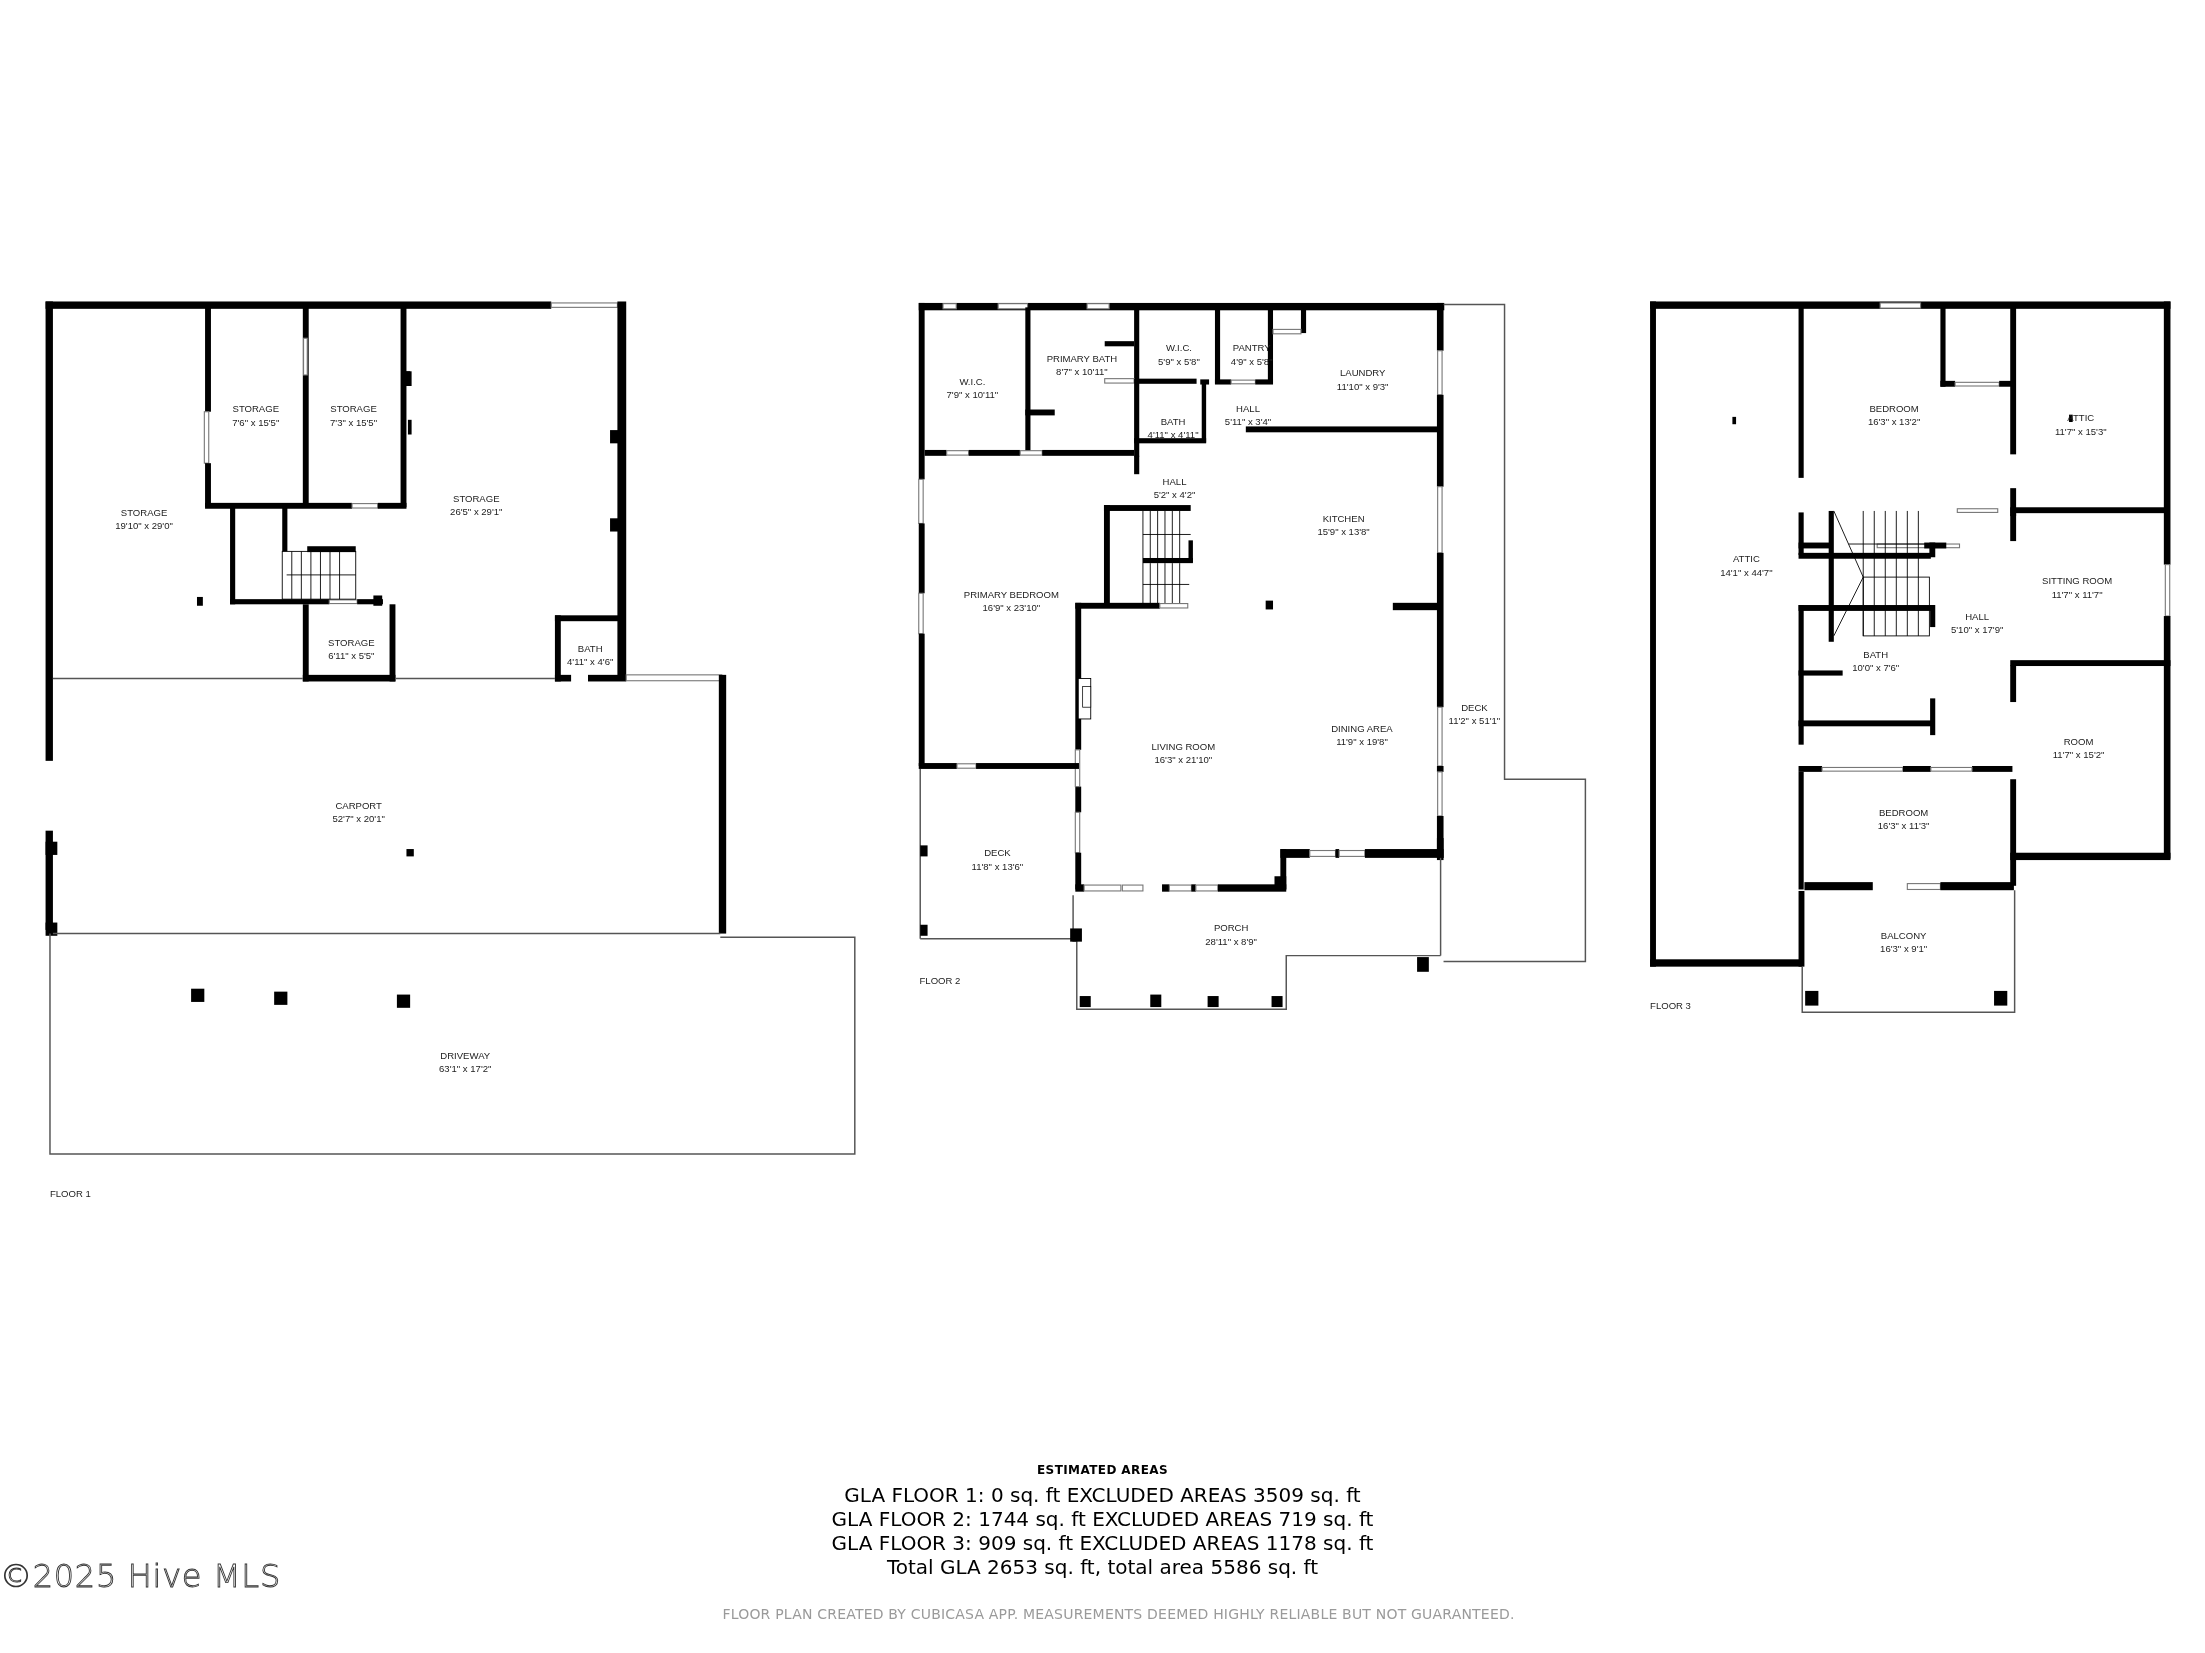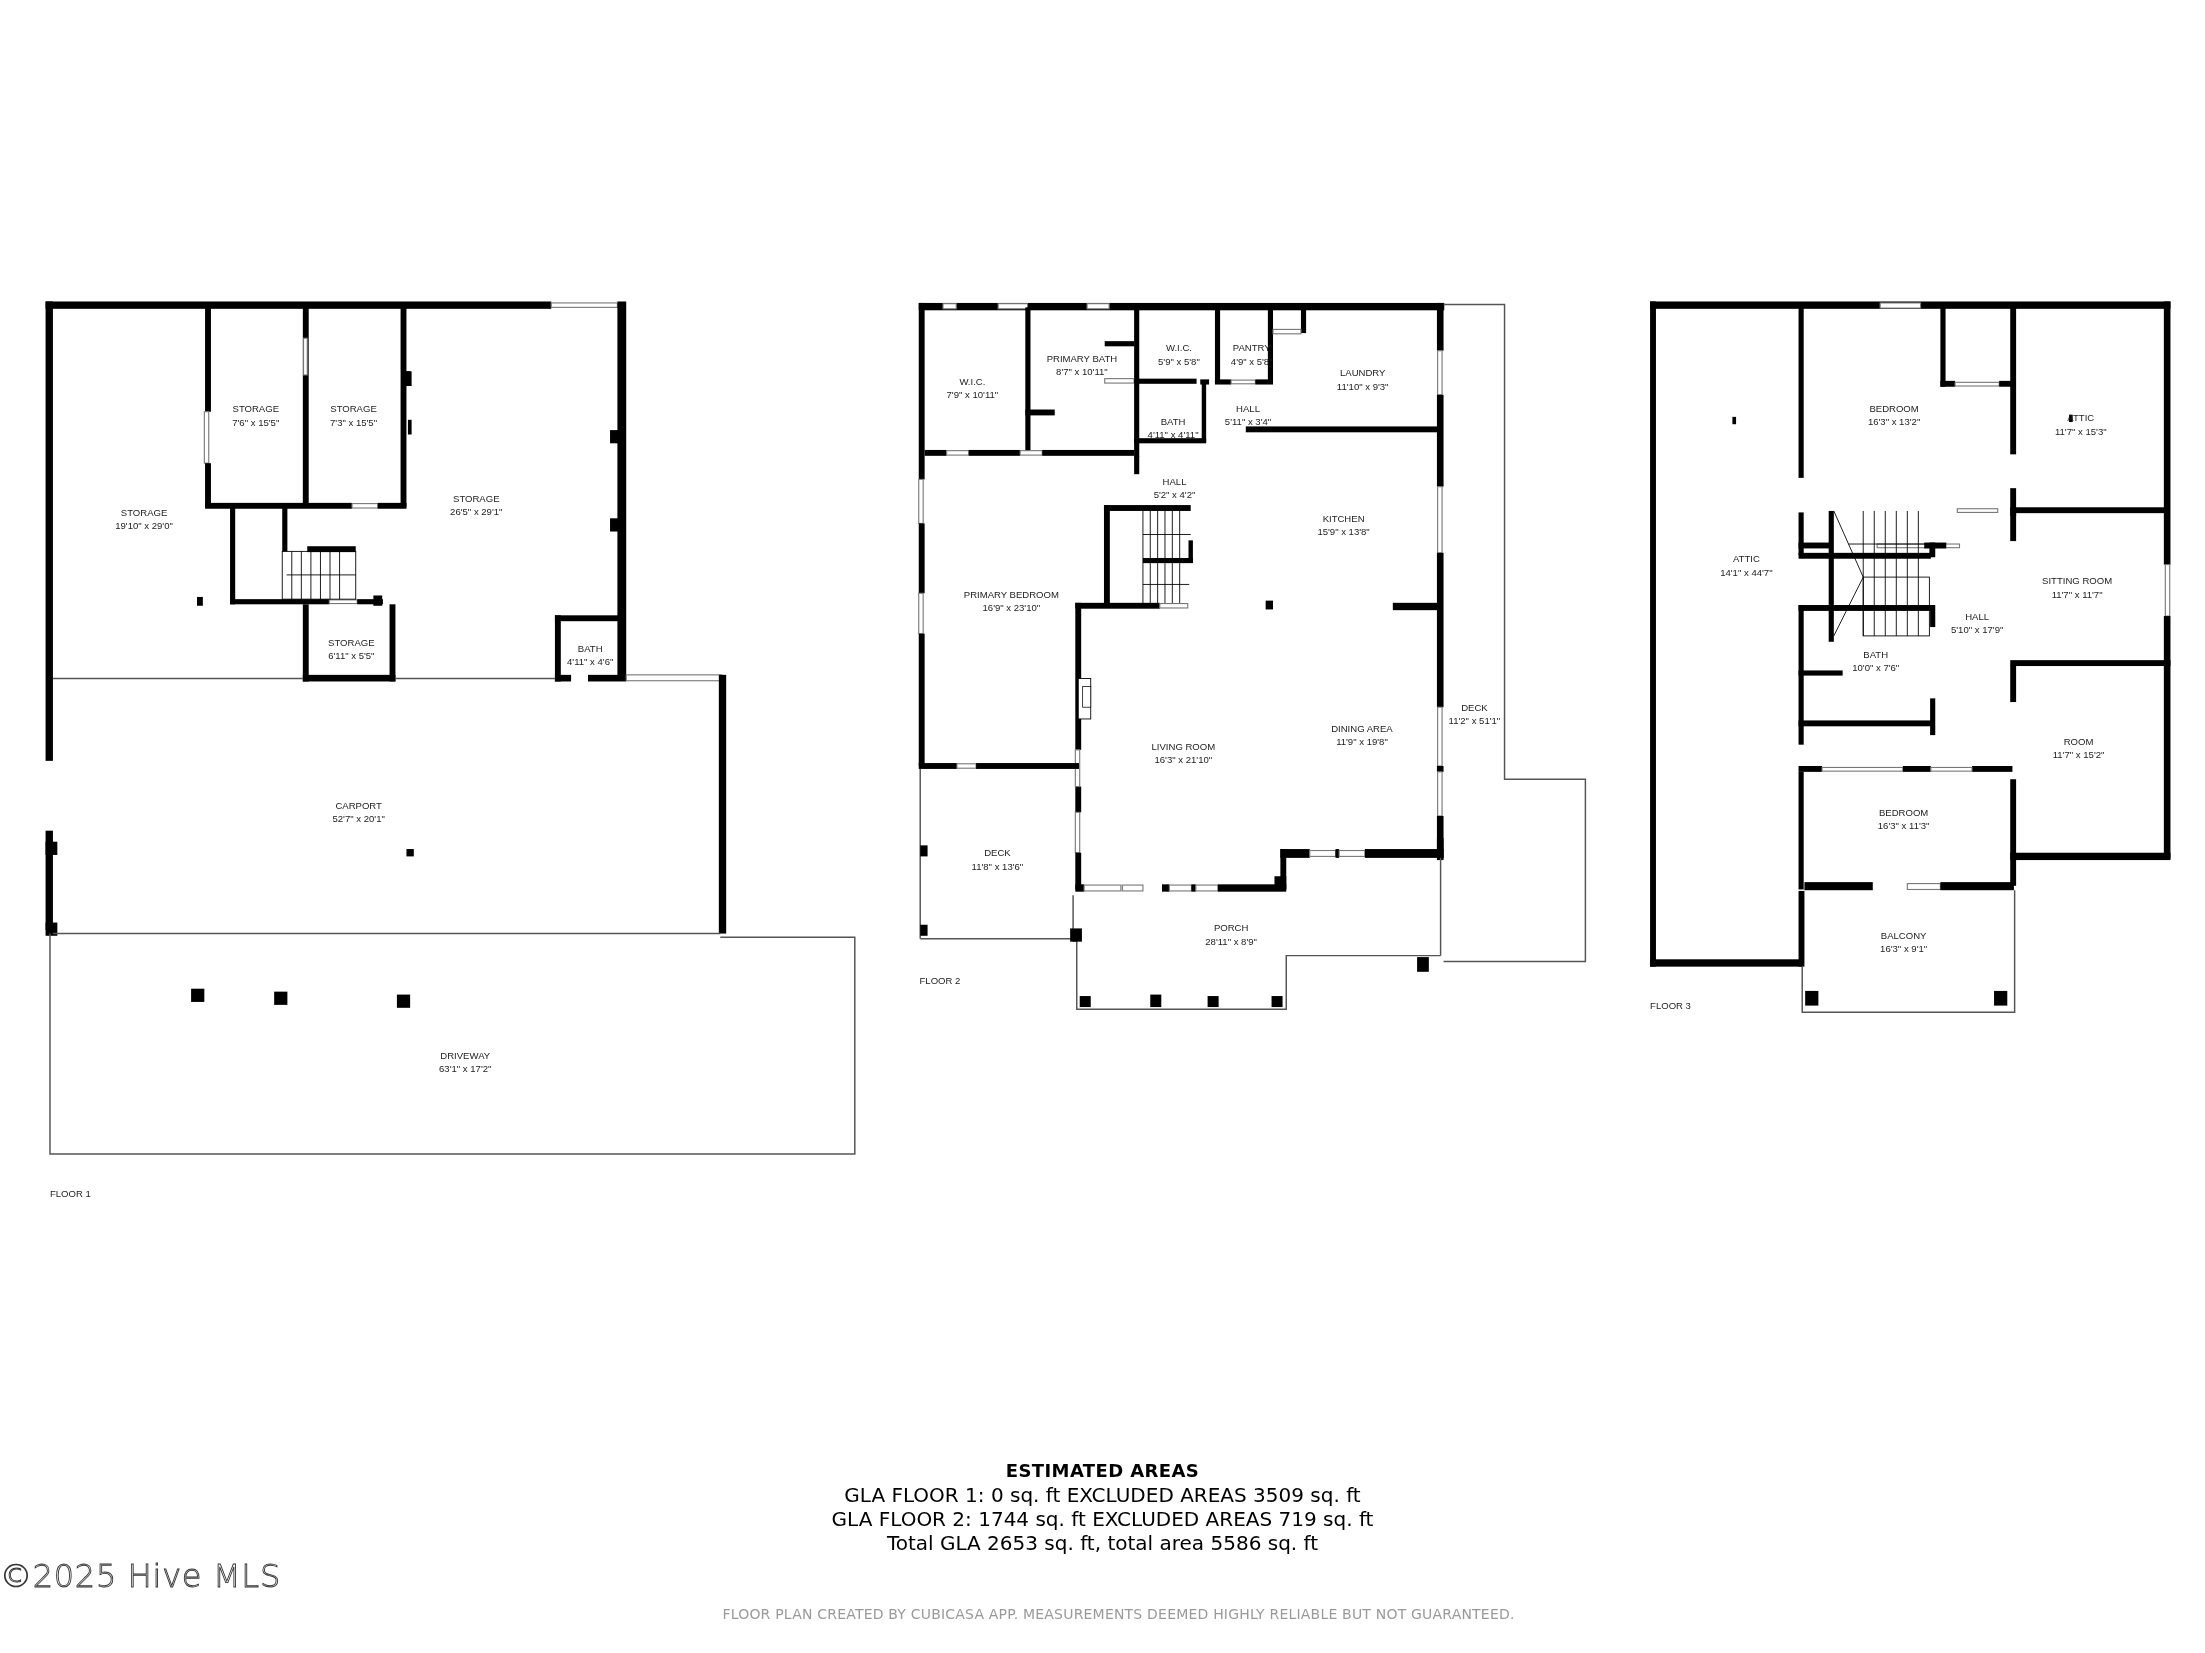--- a/index.html
+++ b/index.html
@@ -6,21 +6,21 @@
   body { width: 2205px; height: 1654px; position: relative; overflow: hidden; font-family: "Liberation Sans", sans-serif; }
   #plan { position: absolute; left: 0; top: 0; width: 2205px; height: 1654px; }
   .wall { fill: #000; }
   .thin { fill: none; stroke: #555; stroke-width: 2; }
   .win { fill: #fff; stroke: #777; stroke-width: 1.5; }
   .gap { fill: #fff; }
   .rl { font-family: "Liberation Sans", sans-serif; font-size: 13px; fill: #222; text-anchor: middle; }
   .floor-label { font-family: "Liberation Sans", sans-serif; font-size: 13px; fill: #222; }
   .stair { stroke: #000; stroke-width: 1.2; fill: none; }
   .areas { position: absolute; left: 0; width: 2205px; top: 1459px; text-align: center; font-family: "DejaVu Sans", sans-serif; color: #000; }
-  .areas .title { font-weight: bold; font-size: 18px; line-height: 23.5px; letter-spacing: 0.4px; }
+  .areas .title { font-weight: bold; font-size: 12px; line-height: 23.5px; letter-spacing: 0.4px; }
   .areas .line { font-size: 20px; line-height: 24px; }
   .copyright { position: absolute; left: 0; top: 1557px; font-family: "DejaVu Sans", sans-serif; font-size: 32px; font-weight: 200; color: #fff; -webkit-text-stroke: 0.9px #333; letter-spacing: 0.7px; }
   .disclaimer { position: absolute; left: 0; width: 2205px; text-align: center; top: 1606px; font-family: "DejaVu Sans", sans-serif; font-size: 14px; color: #9a9a9a; letter-spacing: 0.2px; padding-left: 16px; }
 </style>
 </head>
 <body>
 
 <svg id="plan" viewBox="0 0 3000 2250" xmlns="http://www.w3.org/2000/svg">
 
   <g>
@@ -361,18 +361,19 @@
     <text class="rl" x="2590" y="1277">BALCONY</text>
     <text class="rl" x="2590" y="1295">16'3" x 9'1"</text>
     <text class="floor-label" x="2245" y="1372">FLOOR 3</text>
   </g>
 </svg>
 
 <div class="areas">
   <div class="title">ESTIMATED AREAS</div>
   <div class="line">GLA FLOOR 1: 0 sq. ft EXCLUDED AREAS 3509 sq. ft</div>
   <div class="line">GLA FLOOR 2: 1744 sq. ft EXCLUDED AREAS 719 sq. ft</div>
+  <div class="line">GLA FLOOR 3: 909 sq. ft EXCLUDED AREAS 1178 sq. ft</div>
   <div class="line">Total GLA 2653 sq. ft, total area 5586 sq. ft</div>
 </div>
 
 <div class="copyright">©2025 Hive MLS</div>
 <div class="disclaimer">FLOOR PLAN CREATED BY CUBICASA APP. MEASUREMENTS DEEMED HIGHLY RELIABLE BUT NOT GUARANTEED.</div>
 
 
 </body></html>

